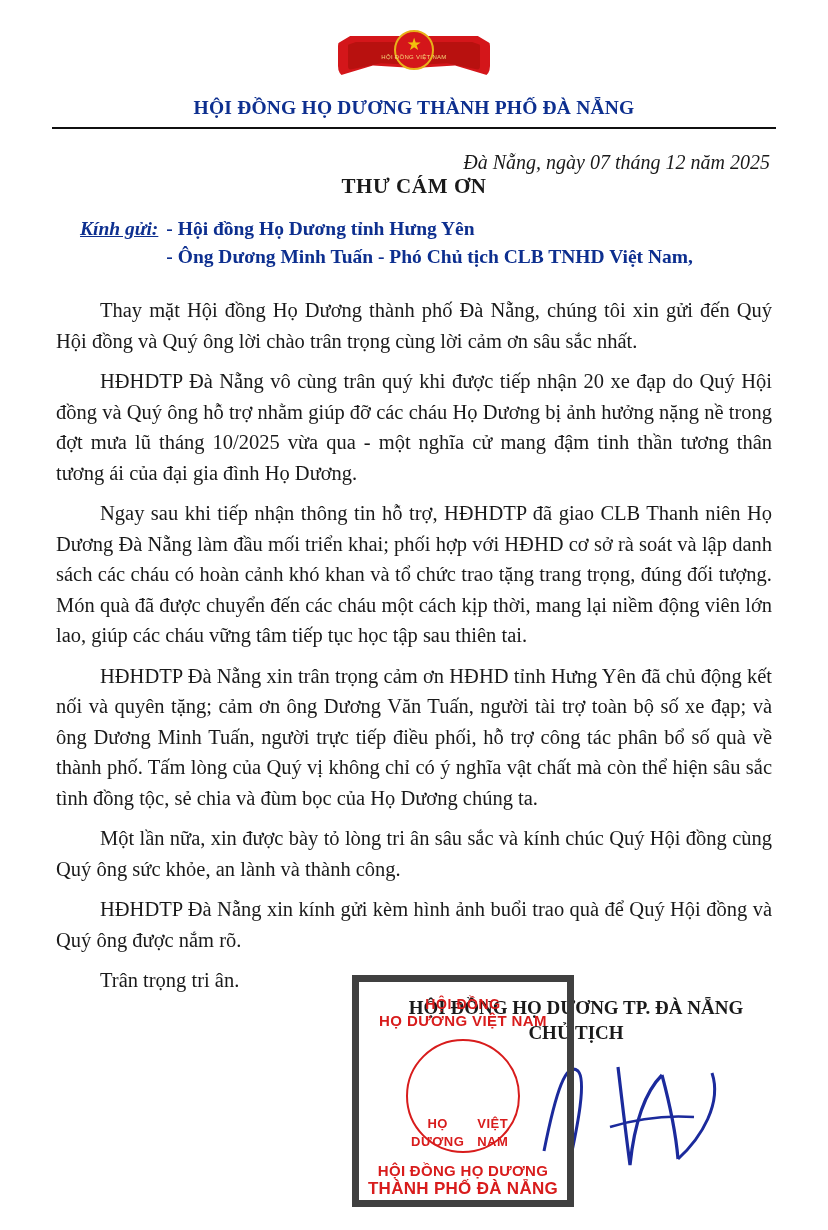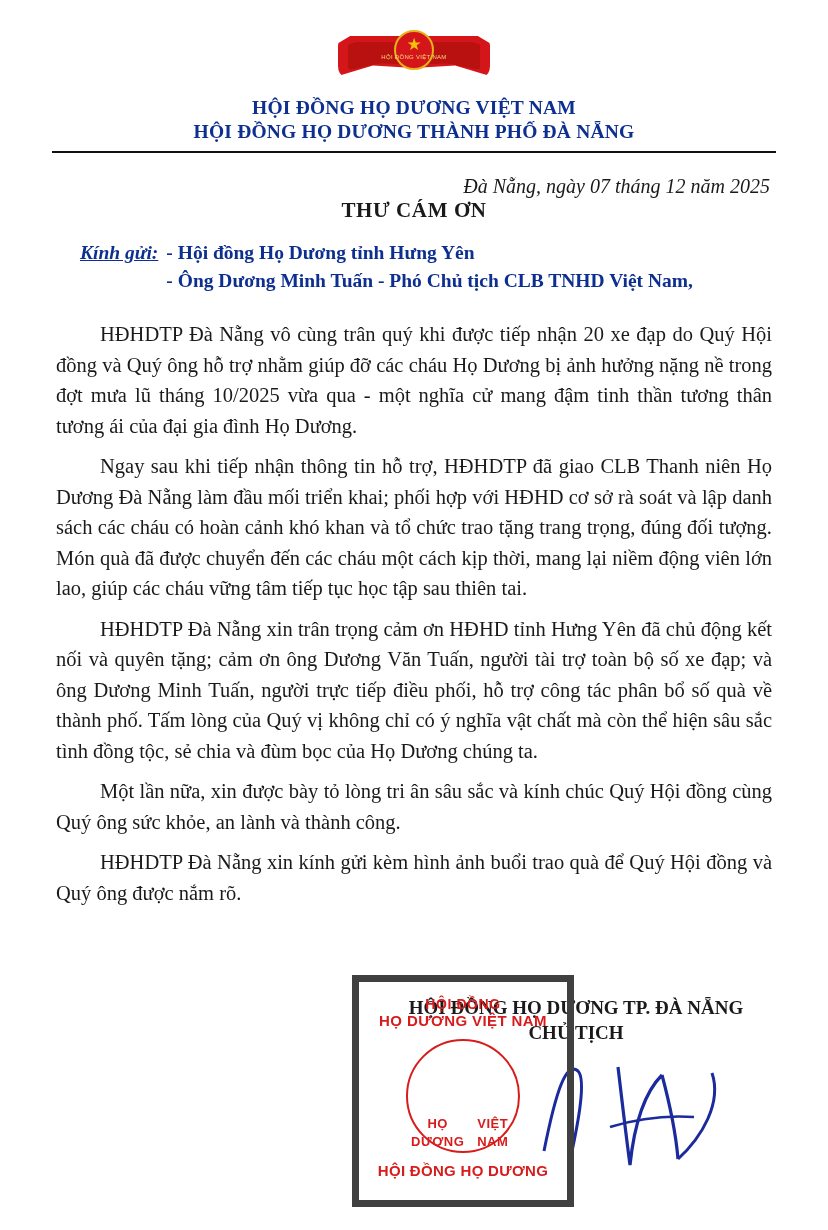--- a/index.html
+++ b/index.html
@@ -258,45 +258,46 @@
     <div class="emblem">
       <div class="ribbon"></div>
       <div class="ribbon-inner"></div>
       <div class="center-circle"></div>
       <div class="star">★</div>
       <div class="emblem-text">HỘI ĐỒNG VIỆT NAM</div>
     </div>
   </div>
 
   <div class="org">
-    <div>HỘI ĐỒNG HỌ DƯƠNG VIỆT NAM</div>
     <div>HỘI ĐỒNG HỌ DƯƠNG THÀNH PHỐ ĐÀ NẴNG</div>
   </div>
   <div class="rule"></div>
 
   <div class="date-line">Đà Nẵng, ngày 07 tháng 12 năm 2025</div>
 
   <div class="doc-title">THƯ CÁM ƠN</div>
 
   <div class="recipients">
     <div class="recip-row">
       <div class="recip-label">Kính gửi:</div>
       <div class="recip-list">
         <span class="recip-item">- Hội đồng Họ Dương tỉnh Hưng Yên</span>
         <span class="recip-item">- Ông Dương Minh Tuấn - Phó Chủ tịch CLB TNHD Việt Nam,</span>
       </div>
     </div>
   </div>
 
   <div class="body-text">
+    <p>Thay mặt Hội đồng Họ Dương thành phố Đà Nẵng, chúng tôi xin gửi đến Quý Hội đồng và Quý ông lời chào trân trọng cùng lời cảm ơn sâu sắc nhất.</p>
     <p>HĐHDTP Đà Nẵng vô cùng trân quý khi được tiếp nhận 20 xe đạp do Quý Hội đồng và Quý ông hỗ trợ nhằm giúp đỡ các cháu Họ Dương bị ảnh hưởng nặng nề trong đợt mưa lũ tháng 10/2025 vừa qua - một nghĩa cử mang đậm tinh thần tương thân tương ái của đại gia đình Họ Dương.</p>
     <p>Ngay sau khi tiếp nhận thông tin hỗ trợ, HĐHDTP đã giao CLB Thanh niên Họ Dương Đà Nẵng làm đầu mối triển khai; phối hợp với HĐHD cơ sở rà soát và lập danh sách các cháu có hoàn cảnh khó khan và tổ chức trao tặng trang trọng, đúng đối tượng. Món quà đã được chuyển đến các cháu một cách kịp thời, mang lại niềm động viên lớn lao, giúp các cháu vững tâm tiếp tục học tập sau thiên tai.</p>
     <p>HĐHDTP Đà Nẵng xin trân trọng cảm ơn HĐHD tỉnh Hưng Yên đã chủ động kết nối và quyên tặng; cảm ơn ông Dương Văn Tuấn, người tài trợ toàn bộ số xe đạp; và ông Dương Minh Tuấn, người trực tiếp điều phối, hỗ trợ công tác phân bổ số quà về thành phố. Tấm lòng của Quý vị không chỉ có ý nghĩa vật chất mà còn thể hiện sâu sắc tình đồng tộc, sẻ chia và đùm bọc của Họ Dương chúng ta.</p>
     <p>Một lần nữa, xin được bày tỏ lòng tri ân sâu sắc và kính chúc Quý Hội đồng cùng Quý ông sức khỏe, an lành và thành công.</p>
     <p>HĐHDTP Đà Nẵng xin kính gửi kèm hình ảnh buổi trao quà để Quý Hội đồng và Quý ông được nắm rõ.</p>
+    <p>Trân trọng tri ân.</p>
   </div>
 
   <div class="sign-area">
     <div class="sign-org">HỘI ĐỒNG HỌ DƯƠNG TP. ĐÀ NẴNG</div>
     <div class="sign-role">CHỦ TỊCH</div>
     <svg class="handwriting" viewBox="0 0 240 150">
       <path d="M18 120 C 30 60, 40 30, 52 40 C 62 50, 48 110, 44 130" fill="none" stroke="#1b2a9c" stroke-width="3"></path>
       <path d="M92 36 C 96 70, 100 104, 104 134 M104 134 C 108 96, 118 62, 136 44 M136 44 C 144 74, 150 104, 152 128" fill="none" stroke="#1b2a9c" stroke-width="3.2"></path>
       <path d="M84 96 C 110 88, 140 84, 168 86" fill="none" stroke="#1b2a9c" stroke-width="2.6"></path>
       <path d="M152 128 C 176 106, 196 72, 186 42" fill="none" stroke="#1b2a9c" stroke-width="3"></path>
@@ -304,15 +305,16 @@
   </div>
 
   <div class="stamp">
     <div class="s-line1">HỘI ĐỒNG</div>
     <div class="s-line2">HỌ DƯƠNG VIỆT NAM</div>
     <div class="circle">
       <div>HỌ DƯƠNG</div>
       <div>VIỆT NAM</div>
     </div>
     <div class="s-line3">HỘI ĐỒNG HỌ DƯƠNG</div>
+    <div class="s-line4">THÀNH PHỐ ĐÀ NẴNG</div>
   </div>
 
 </div>
 
 </body></html>

